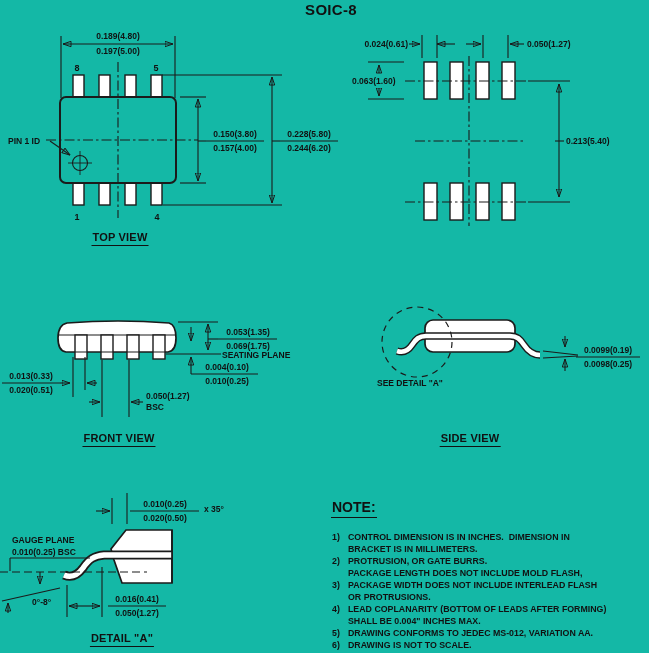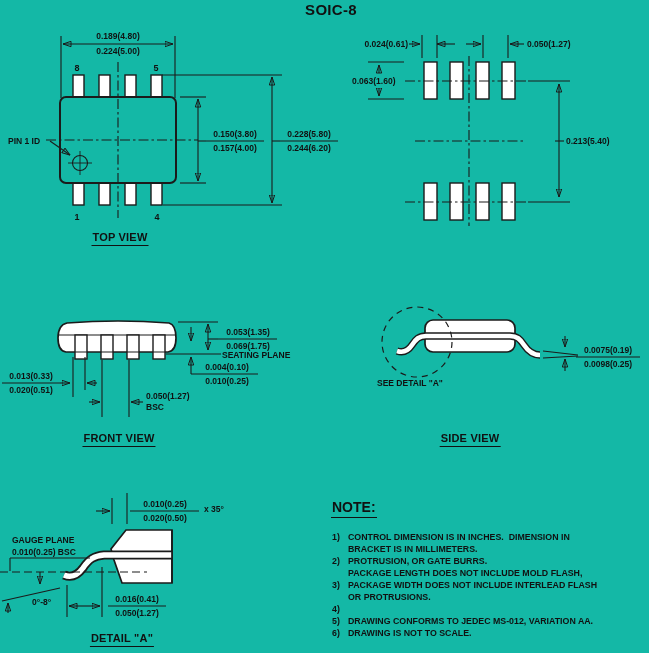--- a/index.html
+++ b/index.html
@@ -160,21 +160,21 @@
       <path class="sw1" d="M67,585 V617"></path>
       <path class="sw1" d="M102,567 V617"></path>
       <path class="sw1" d="M69,606 H100" marker-start="url(#mS)" marker-end="url(#mE)"></path>
       <path class="sw1" d="M108,606 H166"></path>
     </g>
   </svg>
 
   <div class="ttl" style="left:331px;top:1px">SOIC-8</div>
 
   <div class="lb tc" style="left:118px;top:31px">0.189(4.80)</div>
-  <div class="lb tc" style="left:118px;top:46px">0.224(5.00)</div>
+  <div class="lb tc" style="left:118px;top:46px">0.197(5.00)</div>
   <div class="lb tc pn" style="left:77px;top:63px">8</div>
   <div class="lb tc pn" style="left:156px;top:63px">5</div>
   <div class="lb tc pn" style="left:77px;top:212px">1</div>
   <div class="lb tc pn" style="left:157px;top:212px">4</div>
   <div class="lb" style="left:8px;top:136px">PIN 1 ID</div>
   <div class="lb tc" style="left:235px;top:129px">0.150(3.80)</div>
   <div class="lb tc" style="left:235px;top:143px">0.157(4.00)</div>
   <div class="lb tc" style="left:309px;top:129px">0.228(5.80)</div>
   <div class="lb tc" style="left:309px;top:143px">0.244(6.20)</div>
   <div class="vl" style="left:120px;top:231px">TOP VIEW</div>
@@ -189,21 +189,21 @@
   <div class="lb" style="left:146px;top:391px">0.050(1.27)</div>
   <div class="lb" style="left:146px;top:402px">BSC</div>
   <div class="lb tc" style="left:248px;top:327px">0.053(1.35)</div>
   <div class="lb tc" style="left:248px;top:341px">0.069(1.75)</div>
   <div class="lb" style="left:222px;top:350px">SEATING PLANE</div>
   <div class="lb tc" style="left:227px;top:362px">0.004(0.10)</div>
   <div class="lb tc" style="left:227px;top:376px">0.010(0.25)</div>
   <div class="vl" style="left:119px;top:432px">FRONT VIEW</div>
 
   <div class="lb" style="left:377px;top:378px">SEE DETAIL "A"</div>
-  <div class="lb tc" style="left:608px;top:345px">0.0075(0.19)</div>
+  <div class="lb tc" style="left:608px;top:345px">0.0099(0.19)</div>
   <div class="lb tc" style="left:608px;top:359px">0.0098(0.25)</div>
   <div class="vl" style="left:470px;top:432px">SIDE VIEW</div>
 
   <div class="lb tc" style="left:165px;top:499px">0.010(0.25)</div>
   <div class="lb tc" style="left:165px;top:513px">0.020(0.50)</div>
   <div class="lb" style="left:204px;top:504px">x 35°</div>
   <div class="lb" style="left:12px;top:535px">GAUGE PLANE</div>
   <div class="lb" style="left:12px;top:547px">0.010(0.25) BSC</div>
   <div class="lb" style="left:32px;top:597px">0°-8°</div>
   <div class="lb tc" style="left:137px;top:594px">0.016(0.41)</div>
@@ -228,20 +228,24 @@
     </div>
     <div class="note-item">
       <span class="note-num">3)</span>
       <div class="note-lines">
         <div>PACKAGE WIDTH DOES NOT INCLUDE INTERLEAD FLASH</div>
         <div>OR PROTRUSIONS.</div>
       </div>
     </div>
     <div class="note-item">
       <span class="note-num">4)</span>
+      <div class="note-lines">
+        <div>LEAD COPLANARITY (BOTTOM OF LEADS AFTER FORMING)</div>
+        <div>SHALL BE 0.004" INCHES MAX.</div>
+      </div>
     </div>
     <div class="note-item">
       <span class="note-num">5)</span>
       <div class="note-lines">
         <div>DRAWING CONFORMS TO JEDEC MS-012, VARIATION AA.</div>
       </div>
     </div>
     <div class="note-item">
       <span class="note-num">6)</span>
       <div class="note-lines">

